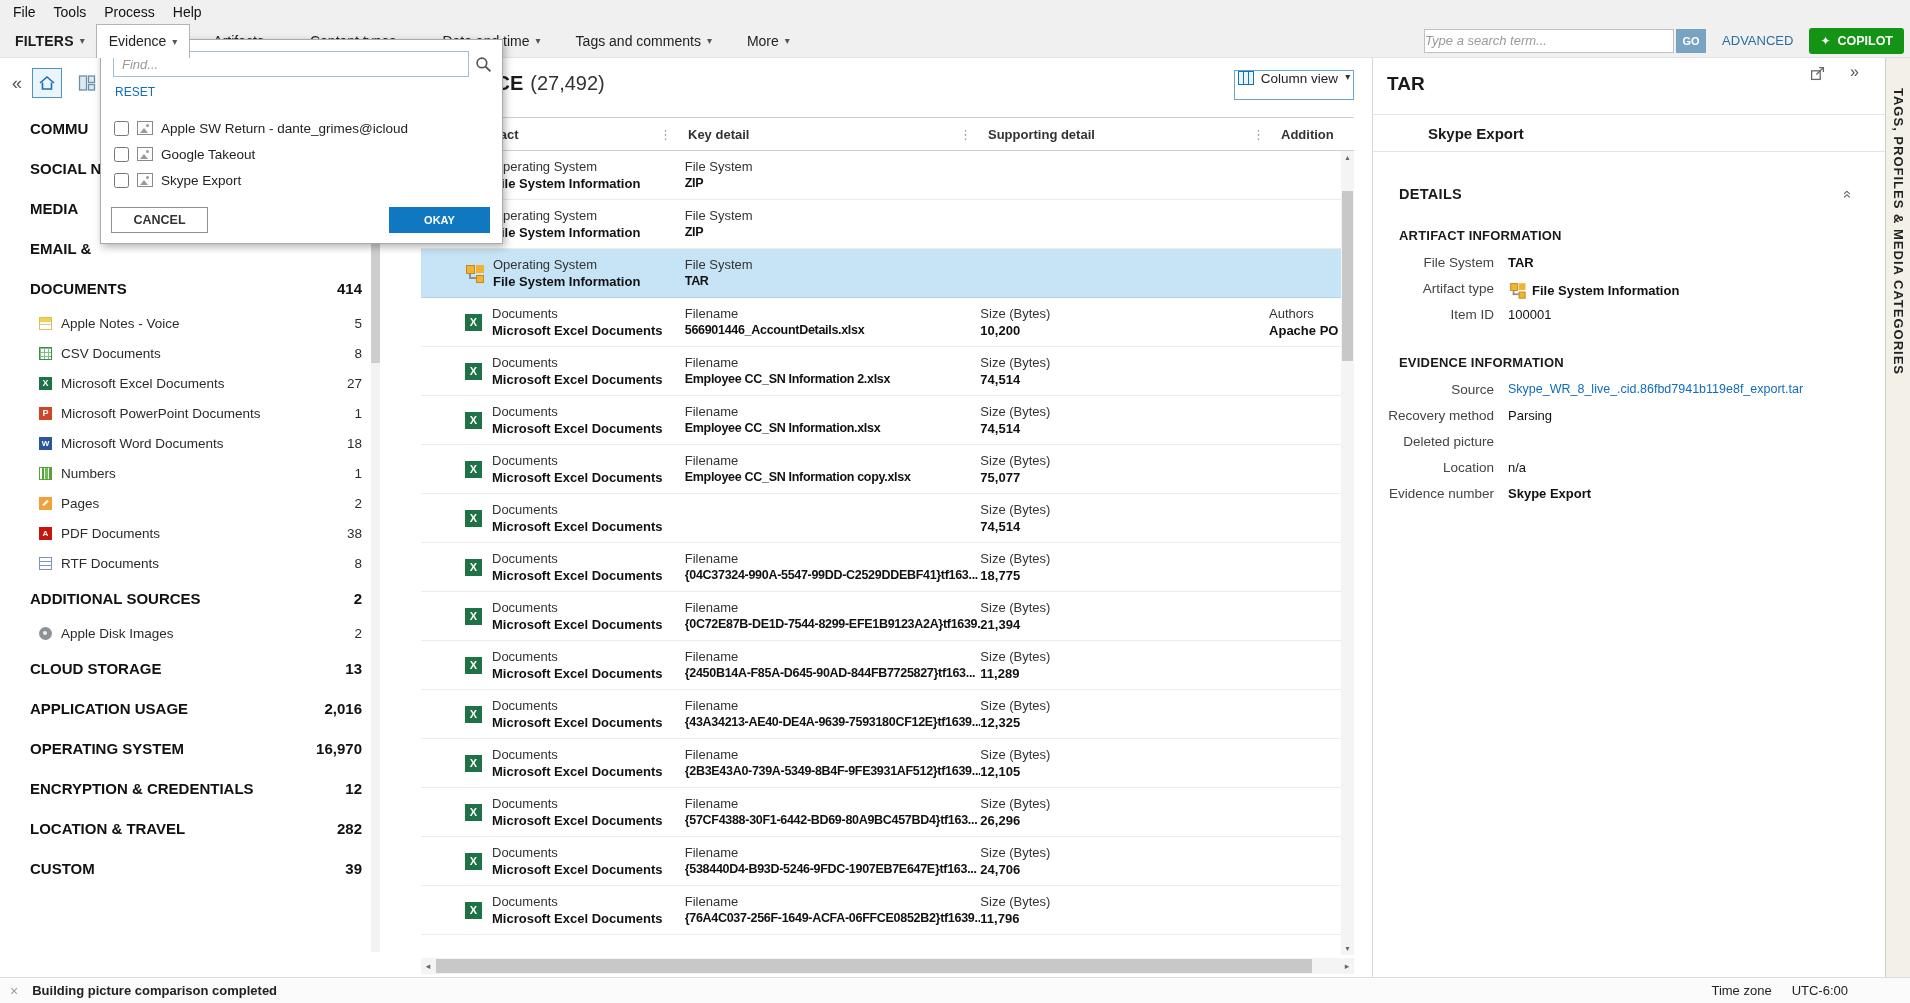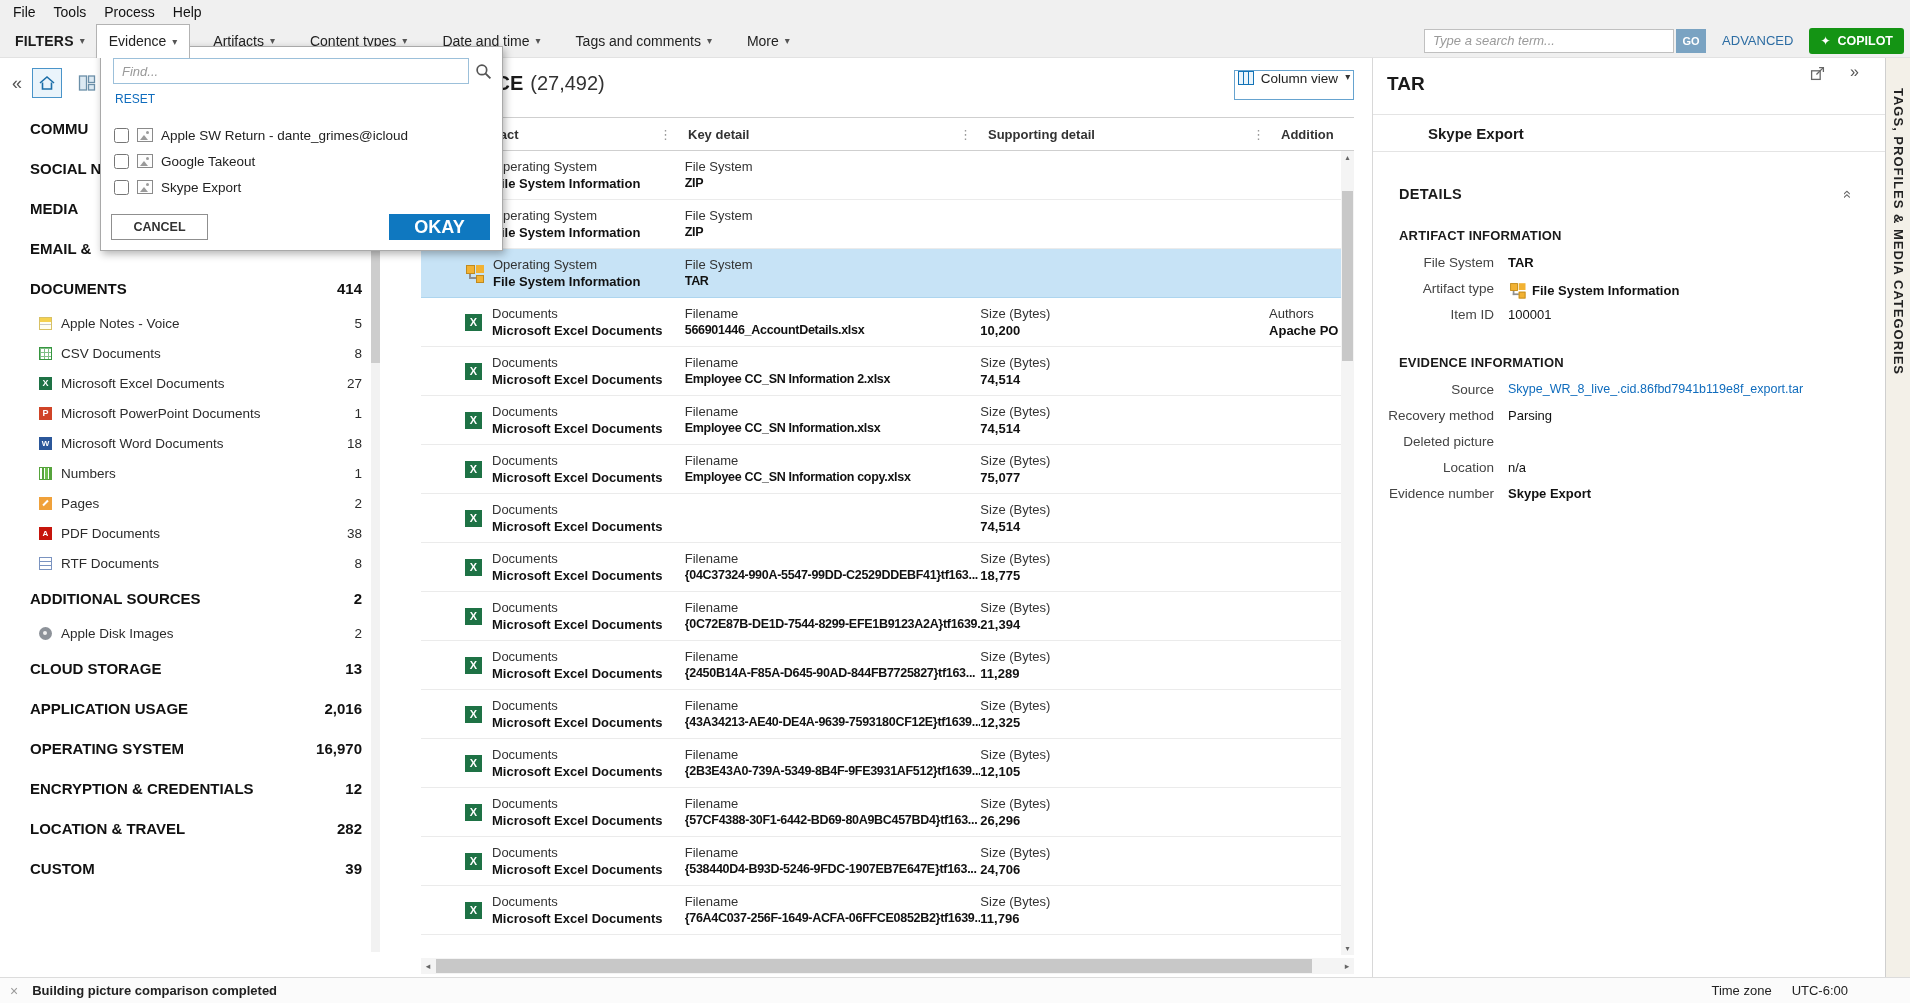--- a/index.html
+++ b/index.html
@@ -11,21 +11,21 @@
   .menu-item{padding:0 9px;}
 
   
   .filterbar{position:absolute;top:24px;left:0;right:0;height:34px;background:#f0f0f0;border-bottom:1px solid #e2e2e2;display:flex;align-items:center;}
   .filters-label{font-weight:bold;font-size:14px;margin-left:15px;letter-spacing:.2px;}
   .caret{font-size:10px;color:#555;margin-left:6px;}
   .filter-dropdowns{display:flex;align-items:center;height:100%;}
   .filter-btn{display:flex;align-items:center;height:34px;padding:0 12px;font-size:14px;color:#222;margin-left:11px;}
   .filter-btn.active{background:#fff;border:1px solid #b3b3b3;border-bottom:none;position:relative;z-index:60;}
   .search-cluster{margin-left:auto;display:flex;align-items:center;margin-right:6px;}
-  .search-input{width:250px;height:24px;border:1px solid #c0c0c0;padding:0 8px;font-size:13px;font-family:inherit;}
+  .search-input{width:250px;height:24px;border:1px solid #c0c0c0;padding:0 0;font-size:13px;font-family:inherit;}
   .search-input::placeholder{font-style:italic;color:#9a9a9a;}
   .go-btn{width:30px;height:24px;background:#7aa3c2;color:#fff;font-size:11px;font-weight:bold;display:flex;align-items:center;justify-content:center;margin-left:2px;}
   .advanced{color:#2d6da3;font-size:13px;margin:0 16px;}
   .copilot-btn{height:26px;padding:0 11px;background:#149414;border-radius:3px;color:#fff;font-size:12.5px;font-weight:bold;display:flex;align-items:center;gap:7px;}
   .copilot-star{font-size:12px;}
 
   
   .navicons{position:absolute;top:58px;left:0;width:380px;height:50px;display:flex;align-items:center;}
   .collapse-left{color:#555;font-size:18px;margin-left:12px;}
   .navbtn{width:30px;height:30px;margin-left:10px;display:flex;align-items:center;justify-content:center;}
@@ -97,31 +97,31 @@
   .vtab{position:absolute;right:0;top:58px;width:25px;bottom:26px;background:#f3f0e8;border-left:1px solid #cfcfcf;display:flex;justify-content:center;}
   .vtab-label{writing-mode:vertical-rl;font-size:13px;font-weight:bold;color:#222;letter-spacing:1px;margin-top:30px;white-space:nowrap;}
 
   
   .statusbar{position:absolute;left:0;right:0;bottom:0;height:26px;background:#fbfbfb;border-top:1px solid #dcdcdc;display:flex;align-items:center;font-size:13px;color:#222;}
   .status-close{color:#9a9a9a;margin-left:10px;font-size:14px;}
   .status-msg{font-weight:bold;margin-left:14px;}
   .tz{margin-left:auto;display:flex;gap:20px;margin-right:62px;}
 
   
-  .evpanel{position:absolute;left:100px;top:46px;width:403px;height:205px;background:#fff;border:1px solid #a9a9a9;box-shadow:2px 3px 8px rgba(0,0,0,.3);z-index:50;}
+  .evpanel{position:absolute;left:100px;top:39px;width:403px;height:205px;background:#fff;border:1px solid #a9a9a9;box-shadow:2px 3px 8px rgba(0,0,0,.3);z-index:50;}
   .ev-find-row{display:flex;align-items:center;margin:11px 10px 0 12px;gap:6px;}
   .ev-find{flex:1;height:26px;border:1px solid #9cc0da;padding:0 8px;font-size:13px;font-family:inherit;}
   .ev-find::placeholder{font-style:italic;color:#9a9a9a;}
   .ev-reset{color:#0f6cbd;font-size:12px;margin:8px 0 8px 14px;display:inline-block;}
   .ev-items{margin-top:8px;}
   .ev-item{display:flex;align-items:center;height:26px;padding-left:13px;gap:8px;font-size:13.5px;color:#222;}
   .ev-check{width:15px;height:15px;margin:0;accent-color:#fff;}
   .ev-buttons{position:absolute;left:10px;right:12px;bottom:10px;display:flex;justify-content:space-between;}
   .btn-cancel{width:97px;height:26px;border:1px solid #8f8f8f;background:#fff;font-weight:bold;font-size:12.5px;color:#333;display:flex;align-items:center;justify-content:center;}
-  .btn-okay{width:101px;height:26px;background:#0f78c0;color:#fff;font-weight:bold;font-size:18px;display:flex;align-items:center;justify-content:center;}
+  .btn-okay{width:101px;height:26px;background:#0f78c0;color:#fff;font-weight:bold;font-size:11px;display:flex;align-items:center;justify-content:center;}
 
   
   .icon{display:inline-block;position:relative;flex:0 0 auto;}
   .ic13{width:13px;height:13px;}
   .kebab{cursor:default;}
 
   .ic-evidence-source{width:16px;height:14px;border:1px solid #8a8a8a;background:#fdfdfd;}
   .ic-evidence-source::after{content:"";position:absolute;left:2px;bottom:1px;border-left:4px solid transparent;border-right:4px solid transparent;border-bottom:5px solid #9a9a9a;}
   .ic-evidence-source::before{content:"";position:absolute;right:3px;top:2px;width:3px;height:3px;border-radius:50%;background:#9a9a9a;}
 

